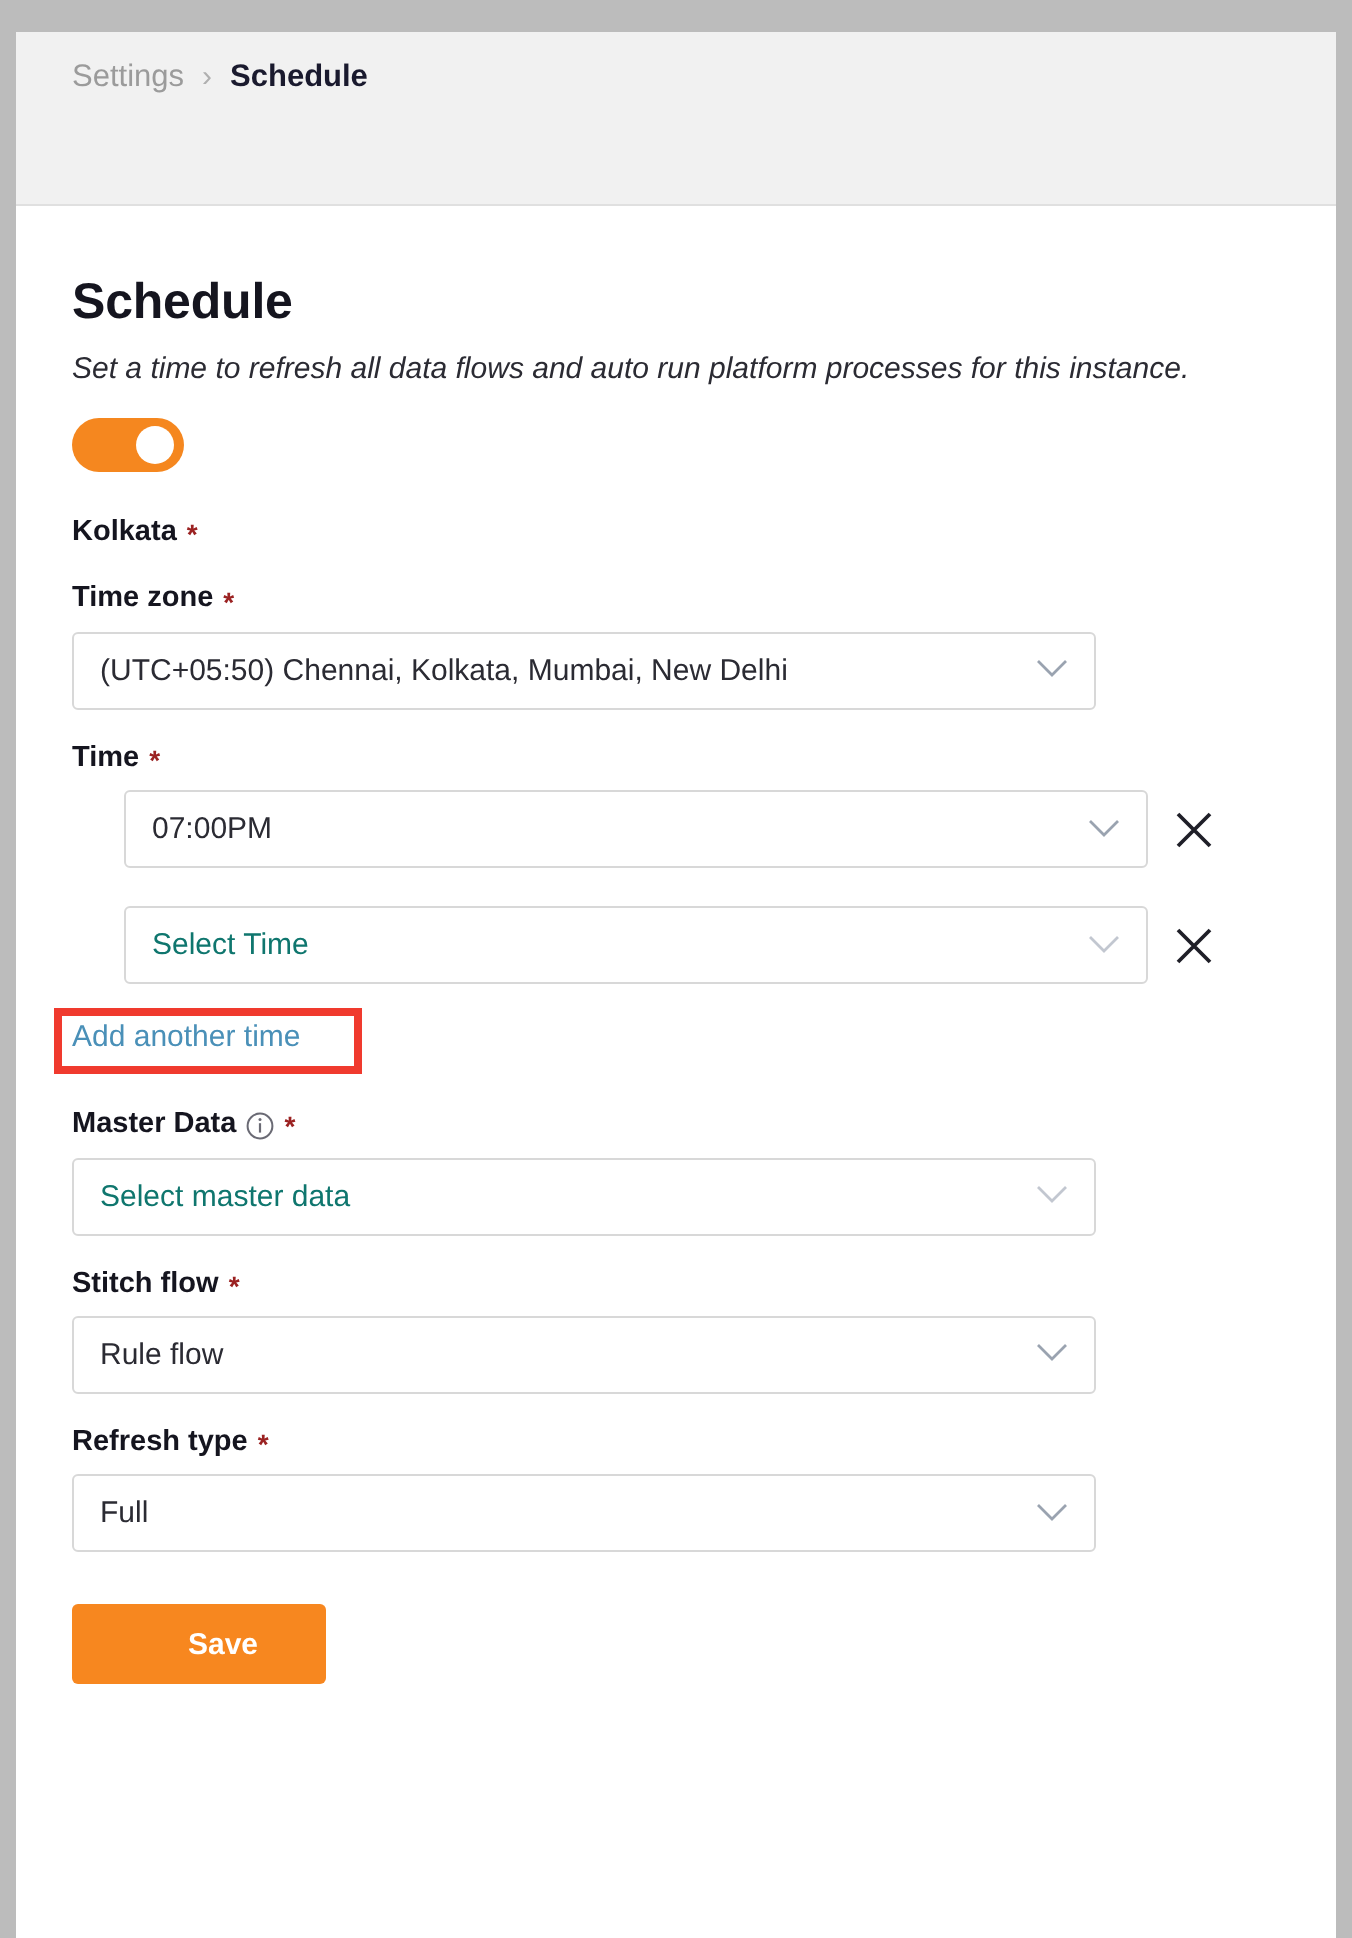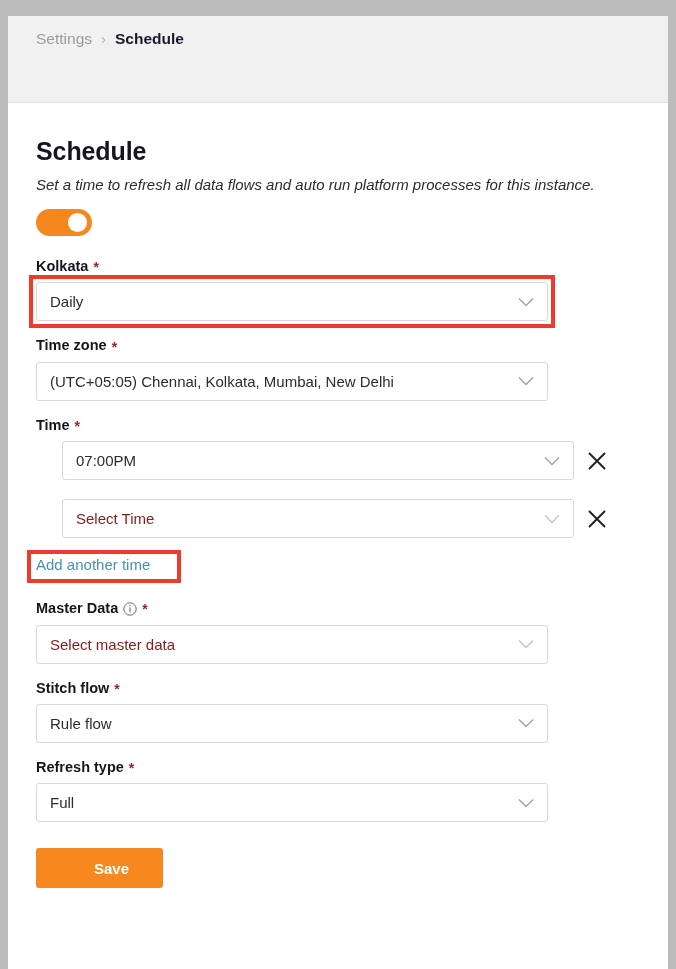--- a/index.html
+++ b/index.html
@@ -135,21 +135,21 @@
     display: flex;
     align-items: center;
     padding: 0 38px 0 13px;
     font-size: 15px;
     color: #2b2b33;
     cursor: pointer;
     white-space: nowrap;
     overflow: hidden;
   }
   .select-box.placeholder {
-    color: #7f1d1d;
+    color: #0f766e;
   }
   .chev {
     position: absolute;
     right: 13px;
     top: 50%;
     transform: translateY(-50%);
     pointer-events: none;
   }
   .close-x {
     width: 22px;
@@ -232,41 +232,30 @@
     <div class="toggle">
       <div class="knob"></div>
     </div>
 
     
     <div class="field">
       <div class="field-label">
         <span>Kolkata</span>
         <span class="req-star">*</span>
       </div>
-      <div class="hl-wrap">
-        <div class="select-box">
-          <span>Daily</span>
-          <span class="chev">
-            <svg width="16" height="10" viewBox="0 0 16 10">
-                <path d="M1 1 L8 8 L15 1" fill="none" stroke="#9aa3b0" stroke-width="1.4"></path>
-              </svg>
-          </span>
-        </div>
-        <div class="hl-box hl-repeat"></div>
-      </div>
     </div>
 
     
     <div class="field">
       <div class="field-label">
         <span>Time zone</span>
         <span class="req-star">*</span>
       </div>
       <div class="select-box">
-        <span>(UTC+05:05) Chennai, Kolkata, Mumbai, New Delhi</span>
+        <span>(UTC+05:50) Chennai, Kolkata, Mumbai, New Delhi</span>
         <span class="chev">
           <svg width="16" height="10" viewBox="0 0 16 10">
               <path d="M1 1 L8 8 L15 1" fill="none" stroke="#9aa3b0" stroke-width="1.4"></path>
             </svg>
         </span>
       </div>
     </div>
 
     
     <div class="field">

